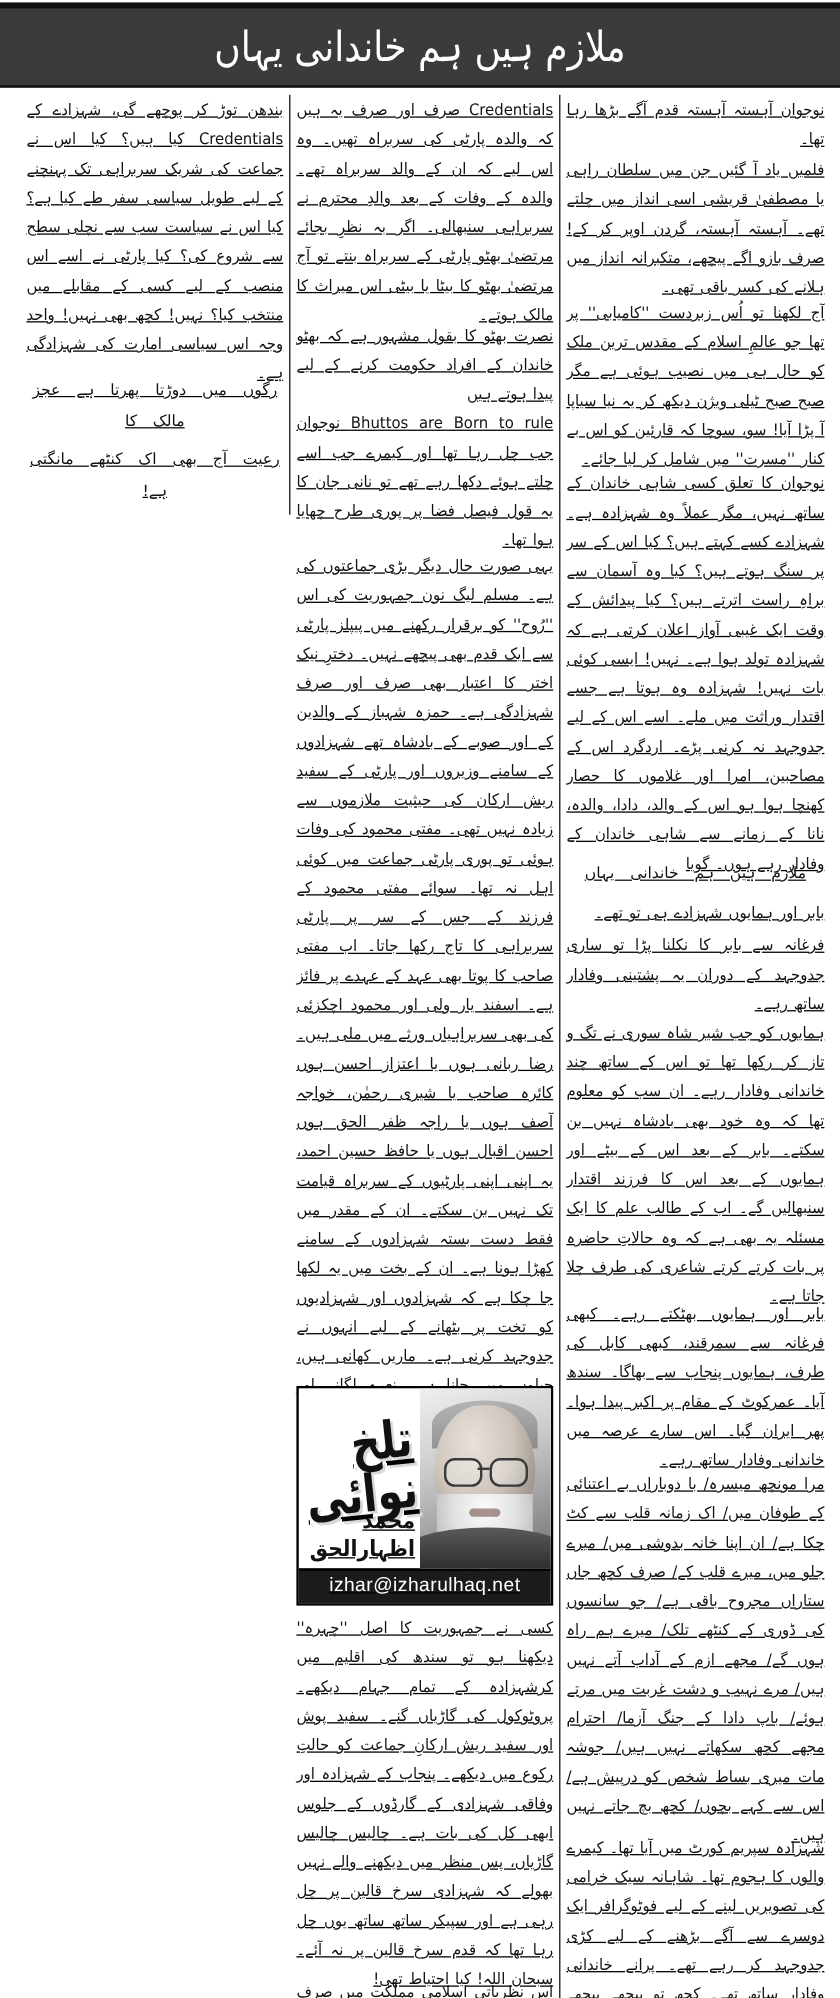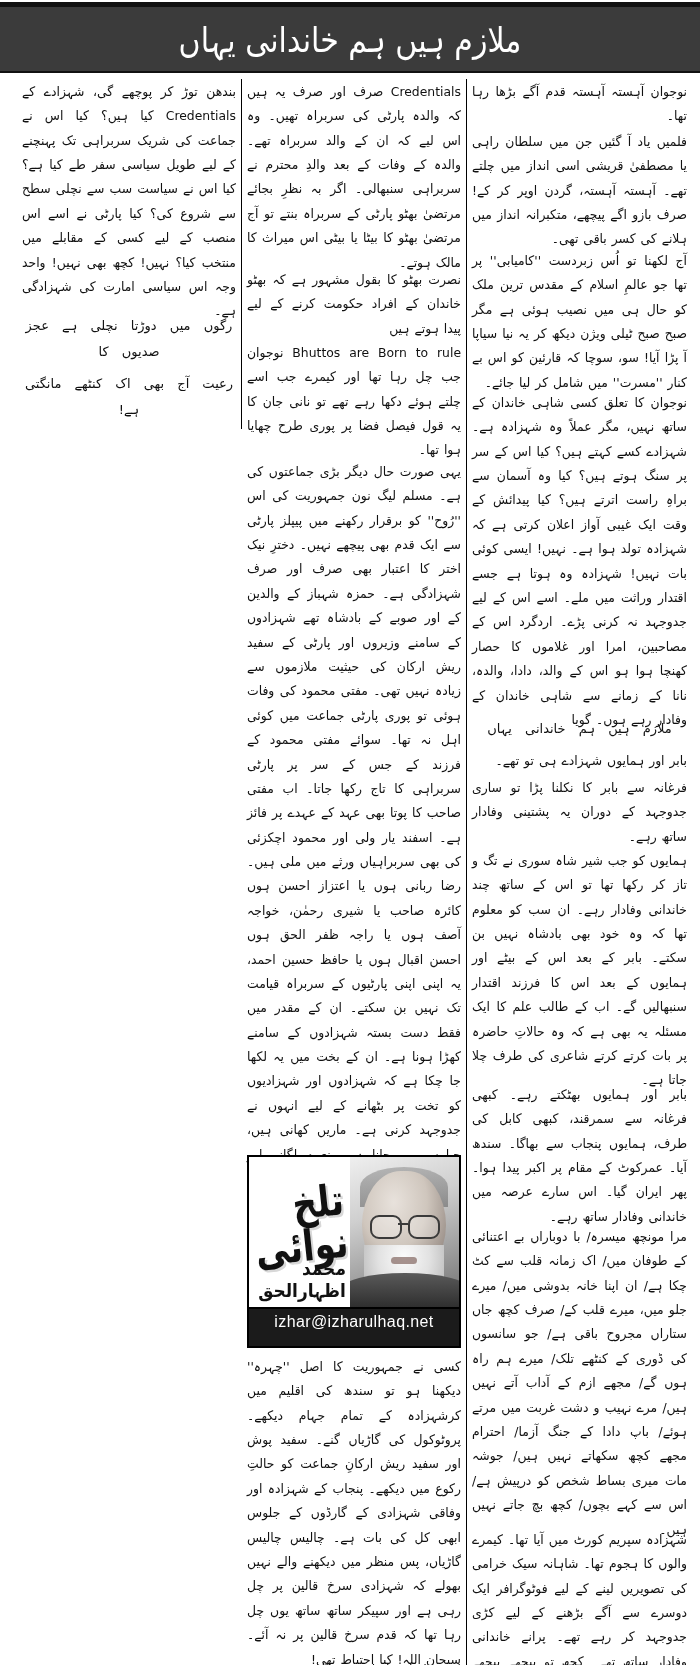--- a/index.html
+++ b/index.html
@@ -39,20 +39,21 @@
     display:flex;
     flex-direction:row-reverse;
     gap:0;
     align-items:flex-start;
   }
   .col{
     width:225px;
     box-sizing:border-box;
     padding:0 5px;
     position:relative;
+    text-decoration:underline;
   }
   .col + .col{border-right:1px solid #000;}
   .para{
     direction:rtl;
     text-align:justify;
     font-family:"DejaVu Sans", sans-serif;
     font-size:12.4px;
     line-height:23px;
     color:#111;
     margin:0 0 4px 0;
@@ -160,21 +161,21 @@
     background:linear-gradient(#5a5a5a,#2f2f2f);
     border-radius:50% 50% 0 0;
   }
   .email-bar{
     background:#1b1b1b;
     color:#ffffff;
     text-align:center;
     font-family:"Liberation Sans", sans-serif;
     font-size:16px;
     letter-spacing:.4px;
-    padding:4px 0 15px 0;
+    padding:4px 0 5px 0;
     border-top:2px solid #000;
   }
 </style>
 </head>
 <body>
 
 <div class="band-wrap">
   <div class="rule-top"></div>
   <div class="headline-band">
     <div class="headline-text">ملازم ہیں ہم خاندانی یہاں</div>
@@ -225,18 +226,18 @@
         <div class="email-bar">izhar@izharulhaq.net</div>
       </div>
 
       <p class="para">کسی نے جمہوریت کا اصل ''چہرہ'' دیکھنا ہو تو سندھ کی اقلیم میں کرشہزادہ کے تمام جہام دیکھے۔ پروٹوکول کی گاڑیاں گنے۔ سفید پوش اور سفید ریش ارکانِ جماعت کو حالتِ رکوع میں دیکھے۔ پنجاب کے شہزادہ اور وفاقی شہزادی کے گارڈوں کے جلوس ابھی کل کی بات ہے۔ چالیس چالیس گاڑیاں، پس منظر میں دیکھنے والے نہیں بھولے کہ شہزادی سرخ قالین پر چل رہی ہے اور سپیکر ساتھ ساتھ یوں چل رہا تھا کہ قدم سرخ قالین پر نہ آئے۔ سبحان اللہ! کیا احتیاط تھی!</p>
       <p class="para">اس نظریاتی اسلامی مملکت میں صرف ولدیت ہے جو اہم ہے۔ ابھی ہم عوام نے مزید پوتوں اور نواسوں کو جھگٹنا ہے۔ ابھی ہم نے مزید امیدواروں کے سایہ اقتدار میں بیٹھنا ہے۔</p>
 
     </div>
 
     <div class="col">
       <p class="para">بندھن توڑ کر پوچھے گی، شہزادے کے Credentials کیا ہیں؟ کیا اس نے جماعت کی شریک سربراہی تک پہنچنے کے لیے طویل سیاسی سفر طے کیا ہے؟ کیا اس نے سیاست سب سے نچلی سطح سے شروع کی؟ کیا پارٹی نے اسے اس منصب کے لیے کسی کے مقابلے میں منتخب کیا؟ نہیں! کچھ بھی نہیں! واحد وجہ اس سیاسی امارت کی شہزادگی ہے۔</p>
-      <div class="verse">رگوں میں دوڑتا نچلی ہے عجز صدیوں کا</div>
+      <div class="verse">رگوں میں دوڑتا پھرتا ہے عجز مالک کا</div>
       <div class="verse">رعیت آج بھی اک کنٹھے مانگتی ہے!</div>
     </div>
 
   </div>
 </div>
 
 </body></html>

